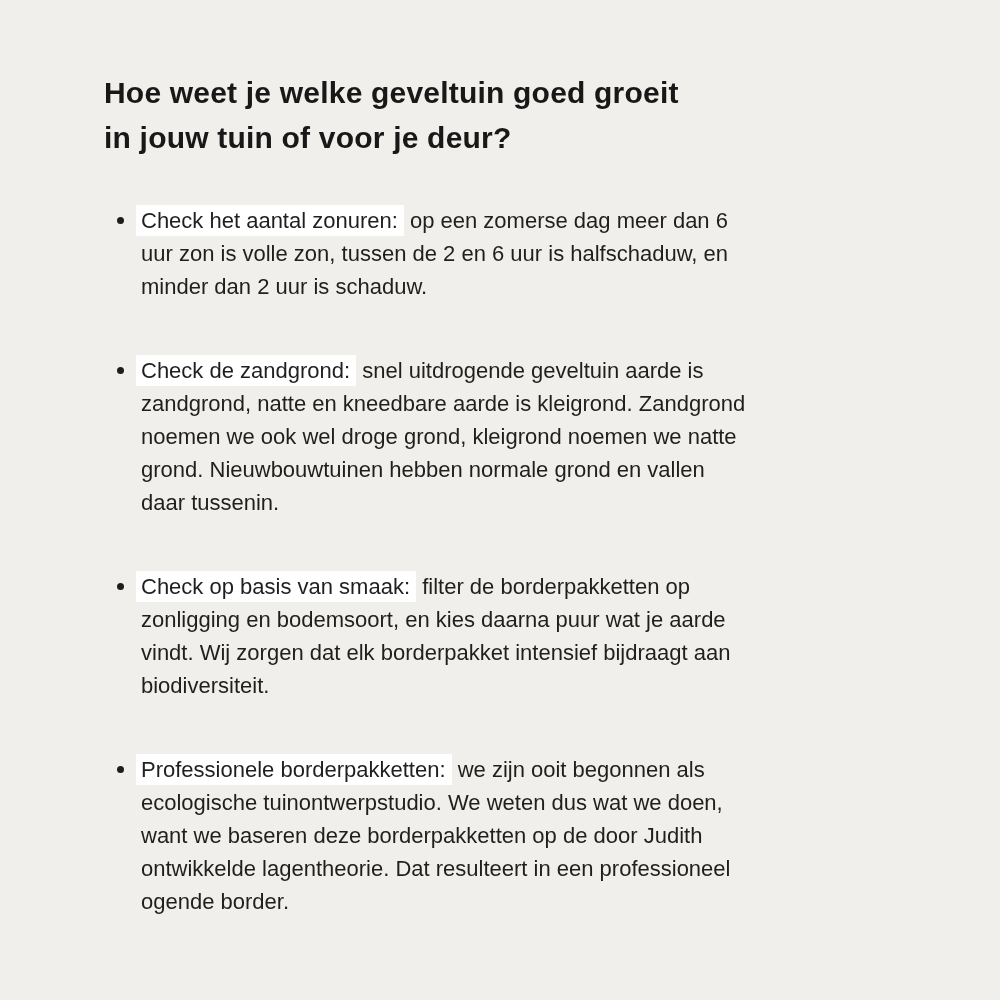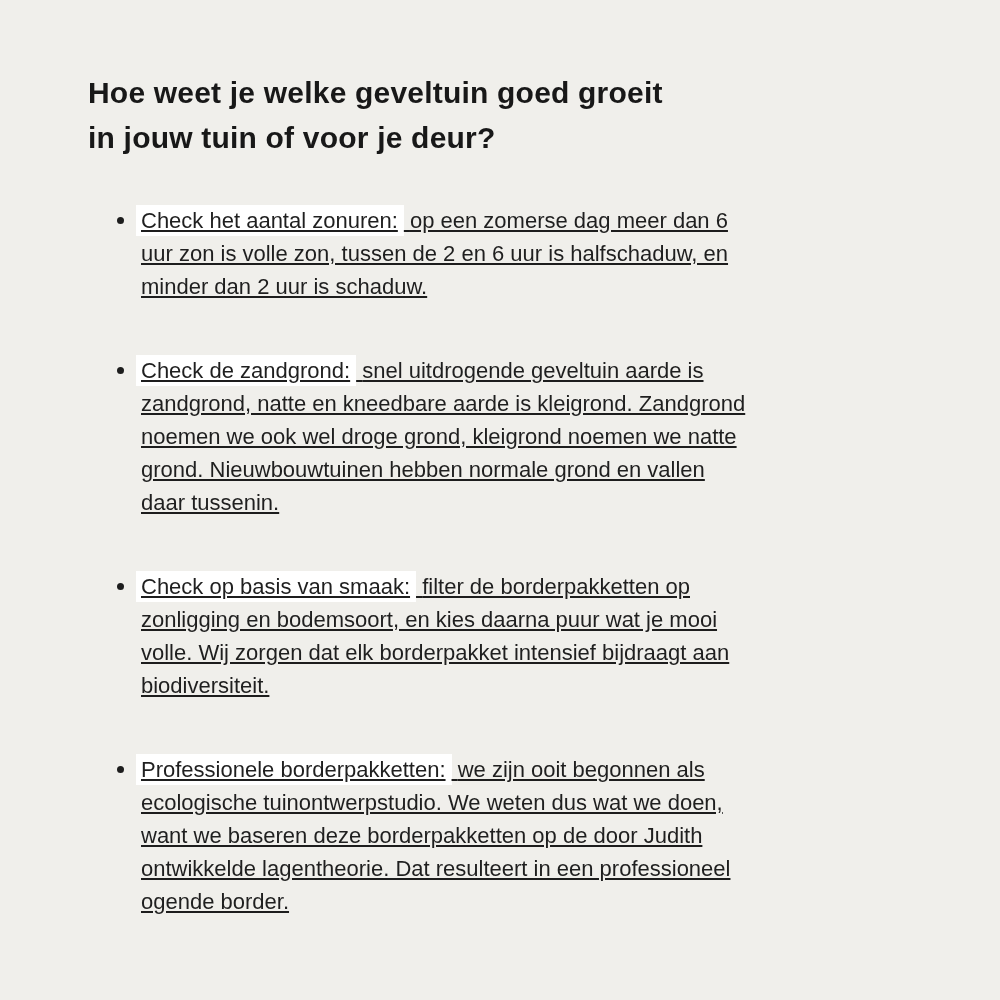--- a/index.html
+++ b/index.html
@@ -17,37 +17,36 @@
     overflow: hidden;
   }
 
   .page {
     position: absolute;
     inset: 0;
   }
 
   .heading {
     position: absolute;
-    left: 88px;
+    left: 104px;
     top: 70px;
     width: 580px;
     font-size: 30px;
     line-height: 45px;
     font-weight: 600;
     letter-spacing: 0.2px;
     color: #181818;
   }
 
   .list {
     position: absolute;
     left: 100px;
     top: 204px;
     width: 648px;
     list-style: none;
-    text-decoration: underline;
   }
 
   .item {
     position: relative;
     padding-left: 41px;
     margin-bottom: 51px;
     font-size: 22px;
     line-height: 33px;
     color: #1f1f1f;
   }
@@ -89,21 +88,21 @@
 
     <li class="item">
       <span class="dot"></span>
       <span class="hl">Check de zandgrond:</span>
       <span>snel uitdrogende geveltuin aarde is zandgrond, natte en kneedbare aarde is kleigrond. Zandgrond noemen we ook wel droge grond, kleigrond noemen we natte grond. Nieuwbouwtuinen hebben normale grond en vallen daar tussenin.</span>
     </li>
 
     <li class="item">
       <span class="dot"></span>
       <span class="hl">Check op basis van smaak:</span>
-      <span>filter de borderpakketten op zonligging en bodemsoort, en kies daarna puur wat je mooi volle. Wij zorgen dat elk borderpakket intensief bijdraagt aan biodiversiteit.</span>
+      <span>filter de borderpakketten op zonligging en bodemsoort, en kies daarna puur wat je aarde vindt. Wij zorgen dat elk borderpakket intensief bijdraagt aan biodiversiteit.</span>
     </li>
 
     <li class="item">
       <span class="dot"></span>
       <span class="hl">Professionele borderpakketten:</span>
       <span>we zijn ooit begonnen als ecologische tuinontwerpstudio. We weten dus wat we doen, want we baseren deze borderpakketten op de door Judith ontwikkelde lagentheorie. Dat resulteert in een professioneel ogende border.</span>
     </li>
 
   </ul>
 </div>

